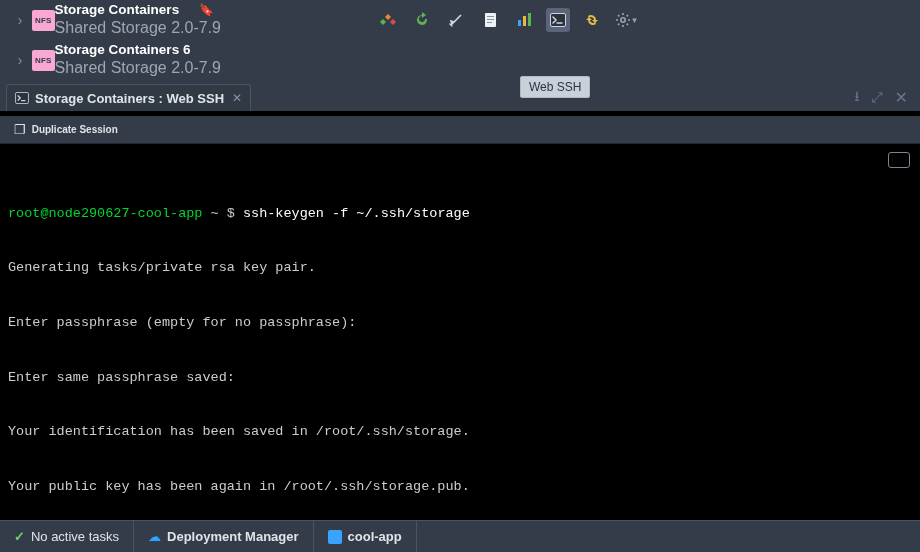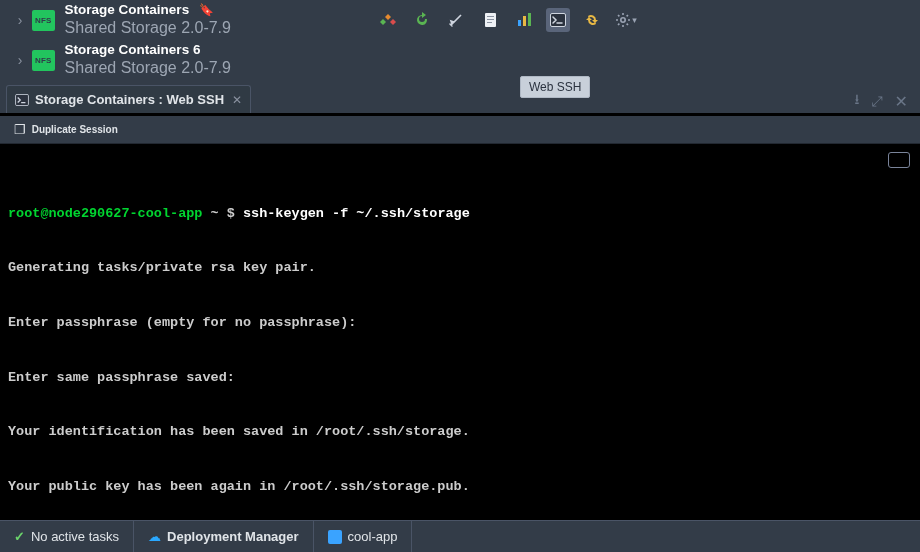--- a/index.html
+++ b/index.html
@@ -1,42 +1,42 @@
 <!DOCTYPE html>
 <html><head>
 <meta charset="utf-8">
 <style>
 * { margin: 0; padding: 0; box-sizing: border-box; }
 body { width: 920px; height: 552px; background: #333c48; font-family: "Segoe UI", Arial, sans-serif; font-size: 13px; color: #e0e4e8; overflow: hidden; }
 
 .tree-area { height: 84px; position: relative; }
 .tree-row { display: flex; align-items: center; height: 40px; padding-left: 14px; }
 .tree-expand { color: #8a92a0; font-size: 14px; margin-right: 6px; width: 12px; text-align: center; cursor: pointer; }
-.nfs-badge { background: #22c55e; color: #30394a; border-radius: 2px; font-size: 8px; font-weight: 700; padding: 6px 3px; margin-right: 10px; letter-spacing: 0.2px; }
+.nfs-badge { background: #f9a8d4; color: #30394a; border-radius: 2px; font-size: 8px; font-weight: 700; padding: 6px 3px; letter-spacing: 0.2px; }
 .tree-text { display: flex; flex-direction: column; justify-content: center; line-height: 1.25; }
-.node-name { color: #fff; font-size: 13.5px; font-weight: 600; display: flex; align-items: center; gap: 10px; }
+.node-name { color: #fff; font-size: 13.5px; font-weight: 600; display: flex; align-items: center; gap: 20px; }
 .node-sub { color: #9da6b3; font-size: 16px; }
 .tag-icon { color: #6f7886; font-size: 12px; }
 
 .toolbar { position: absolute; top: 8px; left: 376px; display: flex; align-items: center; gap: 10px; }
 .tool-btn { width: 24px; height: 24px; display: flex; align-items: center; justify-content: center; cursor: pointer; border-radius: 3px; }
 .tool-btn.active { background: #5a657a; }
 .tooltip { position: absolute; top: 36px; left: 520px; background: #c8d0da; color: #2b3340; padding: 3px 8px; font-size: 12px; border-radius: 2px; border: 1px solid #b0b9c5; margin-top: 40px; }
 
-.tab-strip { height: 32px; background: #333c48; display: flex; align-items: flex-end; border-bottom: 3px solid #000000; padding-left: 6px; }
+.tab-strip { height: 32px; background: #333c48; display: flex; border-bottom: 5px solid #000000; padding-left: 6px; }
 .tab { background: #303a44; border: 1px solid #4a5466; border-bottom: none; padding: 6px 8px 6px 8px; display: flex; align-items: center; gap: 6px; font-size: 13px; color: #e0e4e8; border-radius: 3px 3px 0 0; cursor: pointer; }
 .tab .close-x { color: #8a92a0; font-size: 12px; cursor: pointer; margin-left: 2px; }
 .tab-actions { margin-left: auto; display: flex; gap: 12px; padding-right: 12px; align-items: center; }
 .tab-actions span { color: #6a7688; cursor: pointer; font-size: 14px; }
 
 .dup-bar { height: 28px; background: #333c48; display: flex; align-items: center; padding-left: 14px; gap: 6px; border-bottom: 1px solid #222831; }
 .dup-bar .icon { color: #e0e4e8; font-size: 13px; }
 .dup-bar .label { color: #e0e4e8; font-weight: 600; font-size: 10px; }
 
-.terminal { background: #000; height: 376px; padding: 6px 8px; font-family: Consolas, "Courier New", monospace; font-size: 13.5px; line-height: 1.35; color: #ccc; white-space: pre; overflow: hidden; position: relative; font-weight: bold; }
+.terminal { background: #000; height: 376px; padding: 6px 8px; font-family: Consolas, "Courier New", monospace; font-size: 13.5px; line-height: 1.35; color: #ccc; white-space: pre; overflow: hidden; position: relative; }
 .term-line { display: block; }
 .host { color: #00d530; }
 .cmd { color: #fff; }
 .kbd-icon { position: absolute; top: 8px; right: 10px; color: #7a849a; border: 1.5px solid #7a849a; border-radius: 3px; width: 22px; height: 16px; }
 
 .status-bar { height: 32px; background: #333c48; border-top: 1px solid #4a5466; display: flex; align-items: stretch; }
 .status-item { display: flex; align-items: center; gap: 6px; padding: 0 14px; border-right: 1px solid #4a5466; font-size: 13px; color: #e0e4e8; cursor: pointer; }
 .check { color: #6bd36b; font-weight: bold; }
 .dep-icon { color: #2aa8ff; }
 .app-icon-mini { width: 14px; height: 14px; background: #3aa3ff; border-radius: 2px; display: inline-block; }
@@ -175,15 +175,15 @@
   <div class="status-item">
     <span class="check">✓</span>
     <span>No active tasks</span>
   </div>
   <div class="status-item">
     <span class="dep-icon">☁</span>
     <span style="font-weight:600">Deployment Manager</span>
   </div>
   <div class="status-item">
     <span class="app-icon-mini"></span>
-    <span style="font-weight:400">cool-app</span>
+    <span style="font-weight:700">cool-app</span>
   </div>
 </div>
 
 </body></html>

